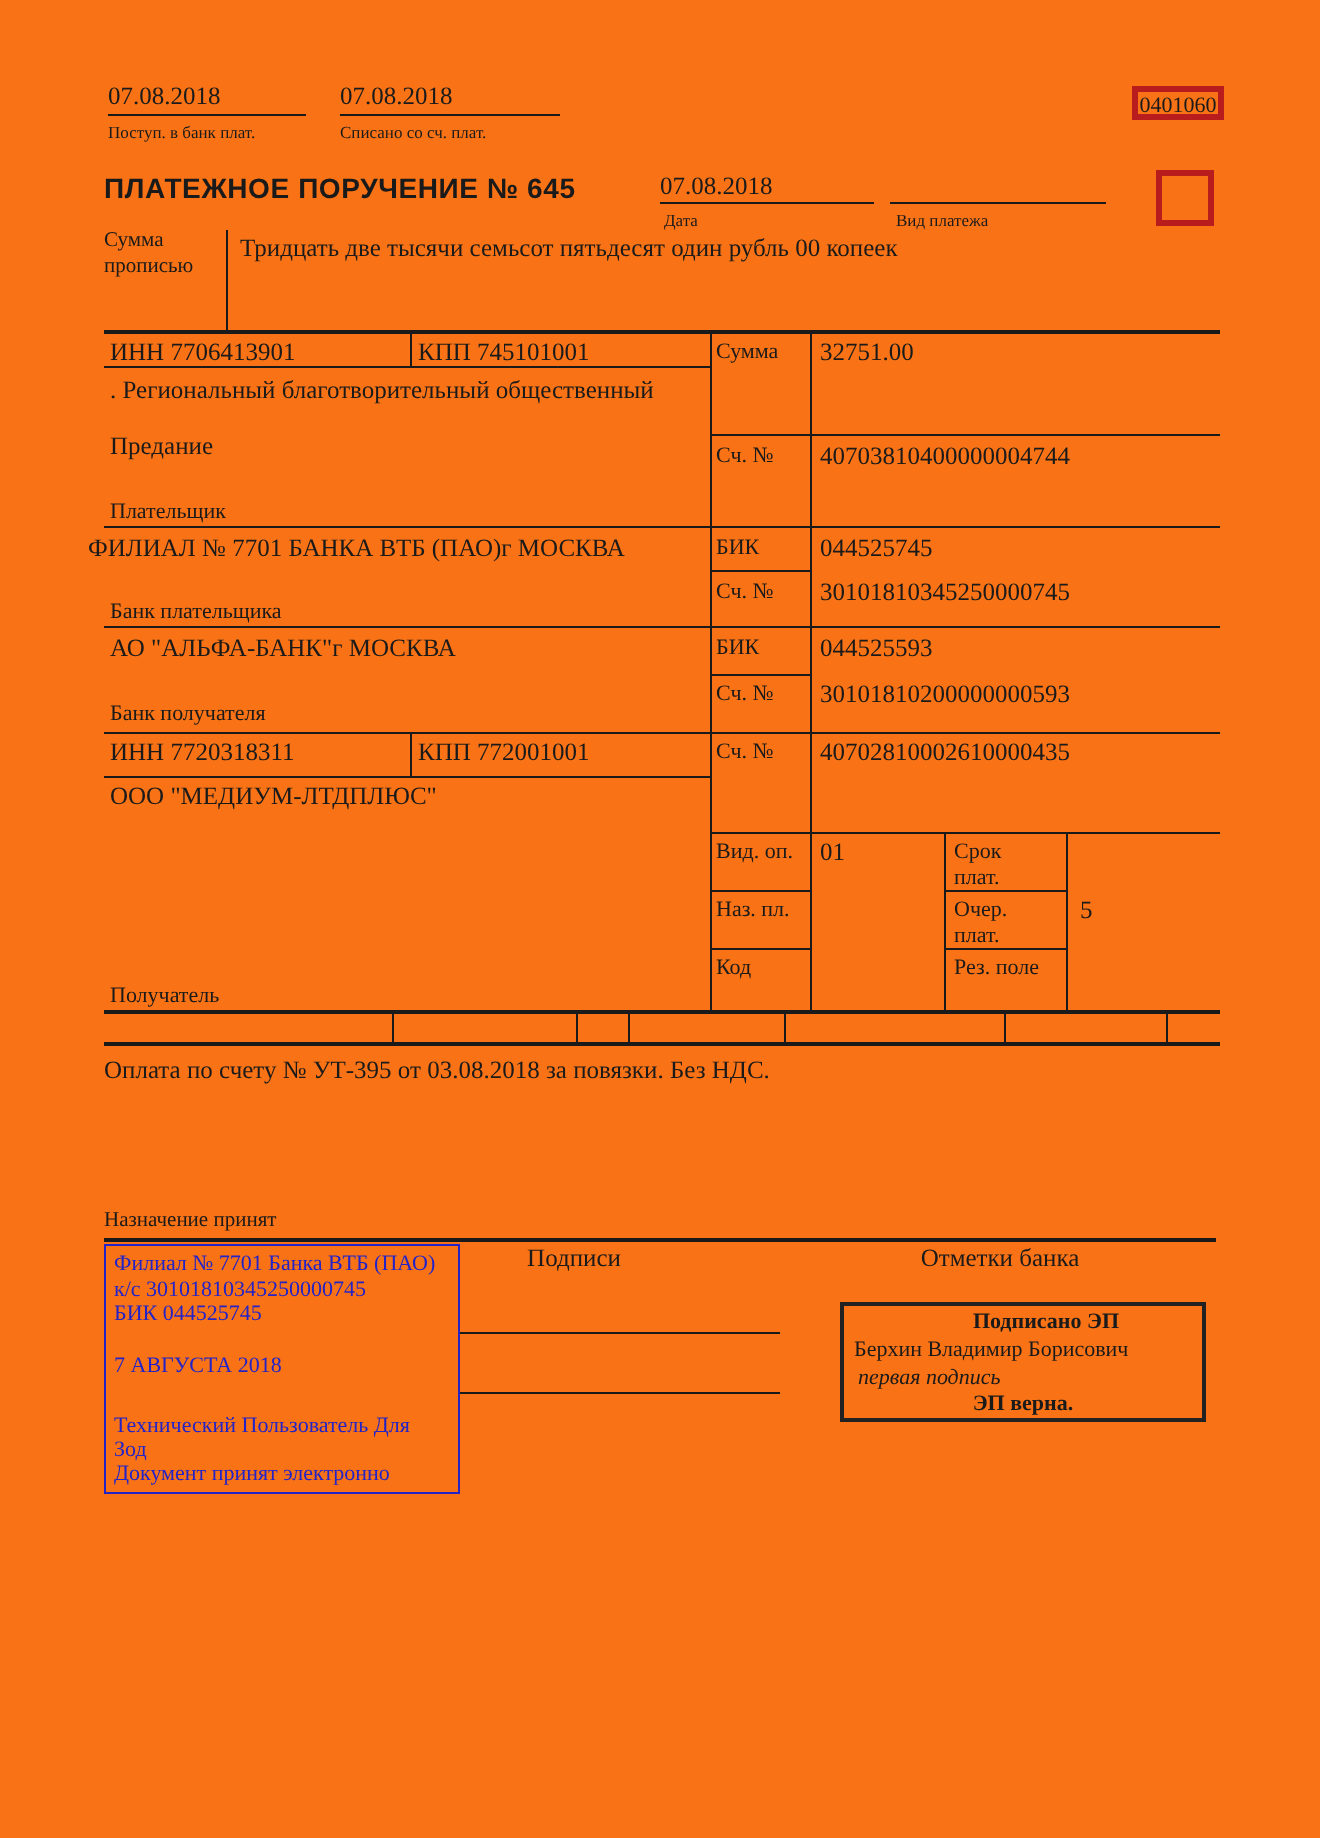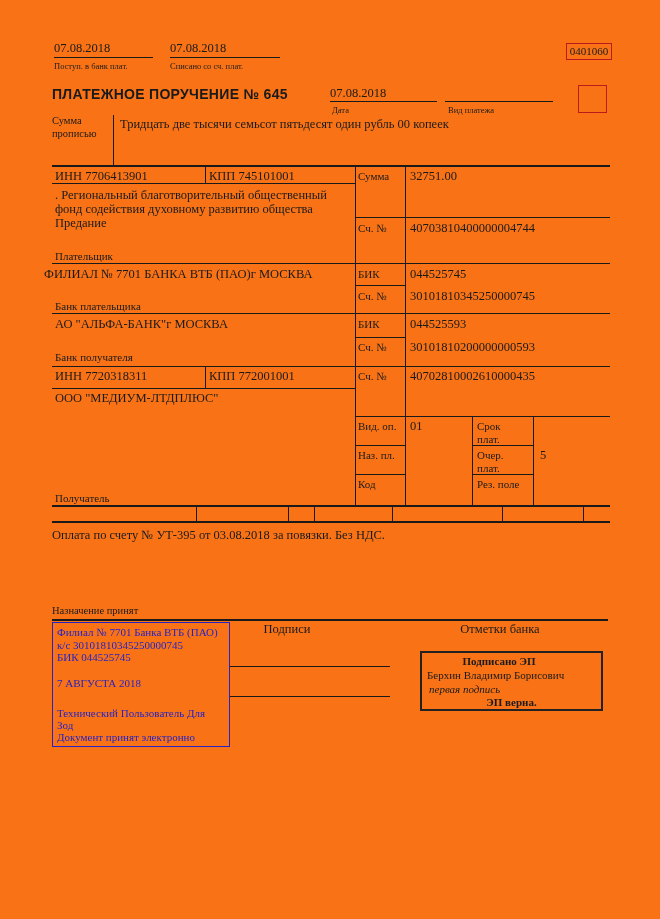--- a/index.html
+++ b/index.html
@@ -15,21 +15,21 @@
   .f10 { font-size:10.5px; line-height:12px; }
   .f8  { font-size:8.5px;  line-height:10px; }
   .b   { font-weight:bold; }
   .i   { font-style:italic; }
   .ctr { text-align:center; }
   .title { font-family:"Liberation Sans","DejaVu Sans",sans-serif; font-weight:bold;
            font-size:14px; letter-spacing:0.3px; }
   .hl  { position:absolute; height:1px; background:#1a1a1a; }
   .hl2 { position:absolute; height:2px; background:#1a1a1a; }
   .vl  { position:absolute; width:1px;  background:#1a1a1a; }
-  .box { position:absolute; border:1px solid #b91c1c; box-sizing:border-box; }
+  .box { position:absolute; border:3px solid #b91c1c; box-sizing:border-box; }
   .box2{ position:absolute; border:2px solid #222;    box-sizing:border-box; }
   .stamp-box { position:absolute; border:1px solid #2323c8; box-sizing:border-box; }
   .stampc { color:#2323c8; }
 </style>
 </head>
 <body>
 
 <div class="page">
 
   <span class="abs f12" style="left:54px;top:41px">07.08.2018</span>
@@ -60,21 +60,20 @@
   <div class="vl" style="left:355px;top:166px;height:340px"></div>
   <div class="vl" style="left:405px;top:166px;height:340px"></div>
   <div class="hl" style="left:52px;top:183px;width:303px"></div>
 
   <span class="abs f12" style="left:55px;top:169px">ИНН 7706413901</span>
   <span class="abs f12" style="left:209px;top:169px">КПП 745101001</span>
   <span class="abs f11" style="left:358px;top:170px">Сумма</span>
   <span class="abs f12" style="left:410px;top:169px">32751.00</span>
 
   <span class="abs f12" style="left:55px;top:188px">. Региональный благотворительный общественный</span>
-  <span class="abs f12" style="left:55px;top:202px">фонд содействия духовному развитию общества</span>
   <span class="abs f12" style="left:55px;top:216px">Предание</span>
   <div class="hl" style="left:355px;top:217px;width:255px"></div>
   <span class="abs f11" style="left:358px;top:222px">Сч. №</span>
   <span class="abs f12" style="left:410px;top:221px">40703810400000004744</span>
   <span class="abs f11" style="left:55px;top:250px">Плательщик</span>
 
   <div class="hl" style="left:52px;top:263px;width:558px"></div>
   <span class="abs f12" style="left:44px;top:267px">ФИЛИАЛ № 7701 БАНКА ВТБ (ПАО)г МОСКВА</span>
   <span class="abs f11" style="left:358px;top:268px">БИК</span>
   <span class="abs f12" style="left:410px;top:267px">044525745</span>
@@ -141,18 +140,18 @@
   <span class="abs f11 stampc" style="left: 57px; top: 707px; color: rgb(35, 35, 200);">Технический Пользователь Для</span>
   <span class="abs f11 stampc" style="left: 57px; top: 719px; color: rgb(35, 35, 200);">Зод</span>
   <span class="abs f11 stampc" style="left: 57px; top: 731px; color: rgb(35, 35, 200);">Документ принят электронно</span>
 
   <div class="abs f12 ctr" style="left:232px;top:622px;width:110px">Подписи</div>
   <div class="hl" style="left:230px;top:666px;width:160px"></div>
   <div class="hl" style="left:230px;top:696px;width:160px"></div>
 
   <div class="abs f12 ctr" style="left:420px;top:622px;width:160px">Отметки банка</div>
   <div class="box2" style="left:420px;top:651px;width:183px;height:60px"></div>
-  <div class="abs f11 b ctr" style="left:420px;top:655px;width:158px">Подписано ЭП</div>
+  <div class="abs f11 b ctr" style="left:444px;top:655px;width:158px">Подписано ЭП</div>
   <span class="abs f11" style="left:427px;top:669px">Берхин Владимир Борисович</span>
   <span class="abs f11 i" style="left:429px;top:683px">первая подпись</span>
   <div class="abs f11 b ctr" style="left:420px;top:696px;width:183px">ЭП верна.</div>
 
 </div>
 
 </body></html>

